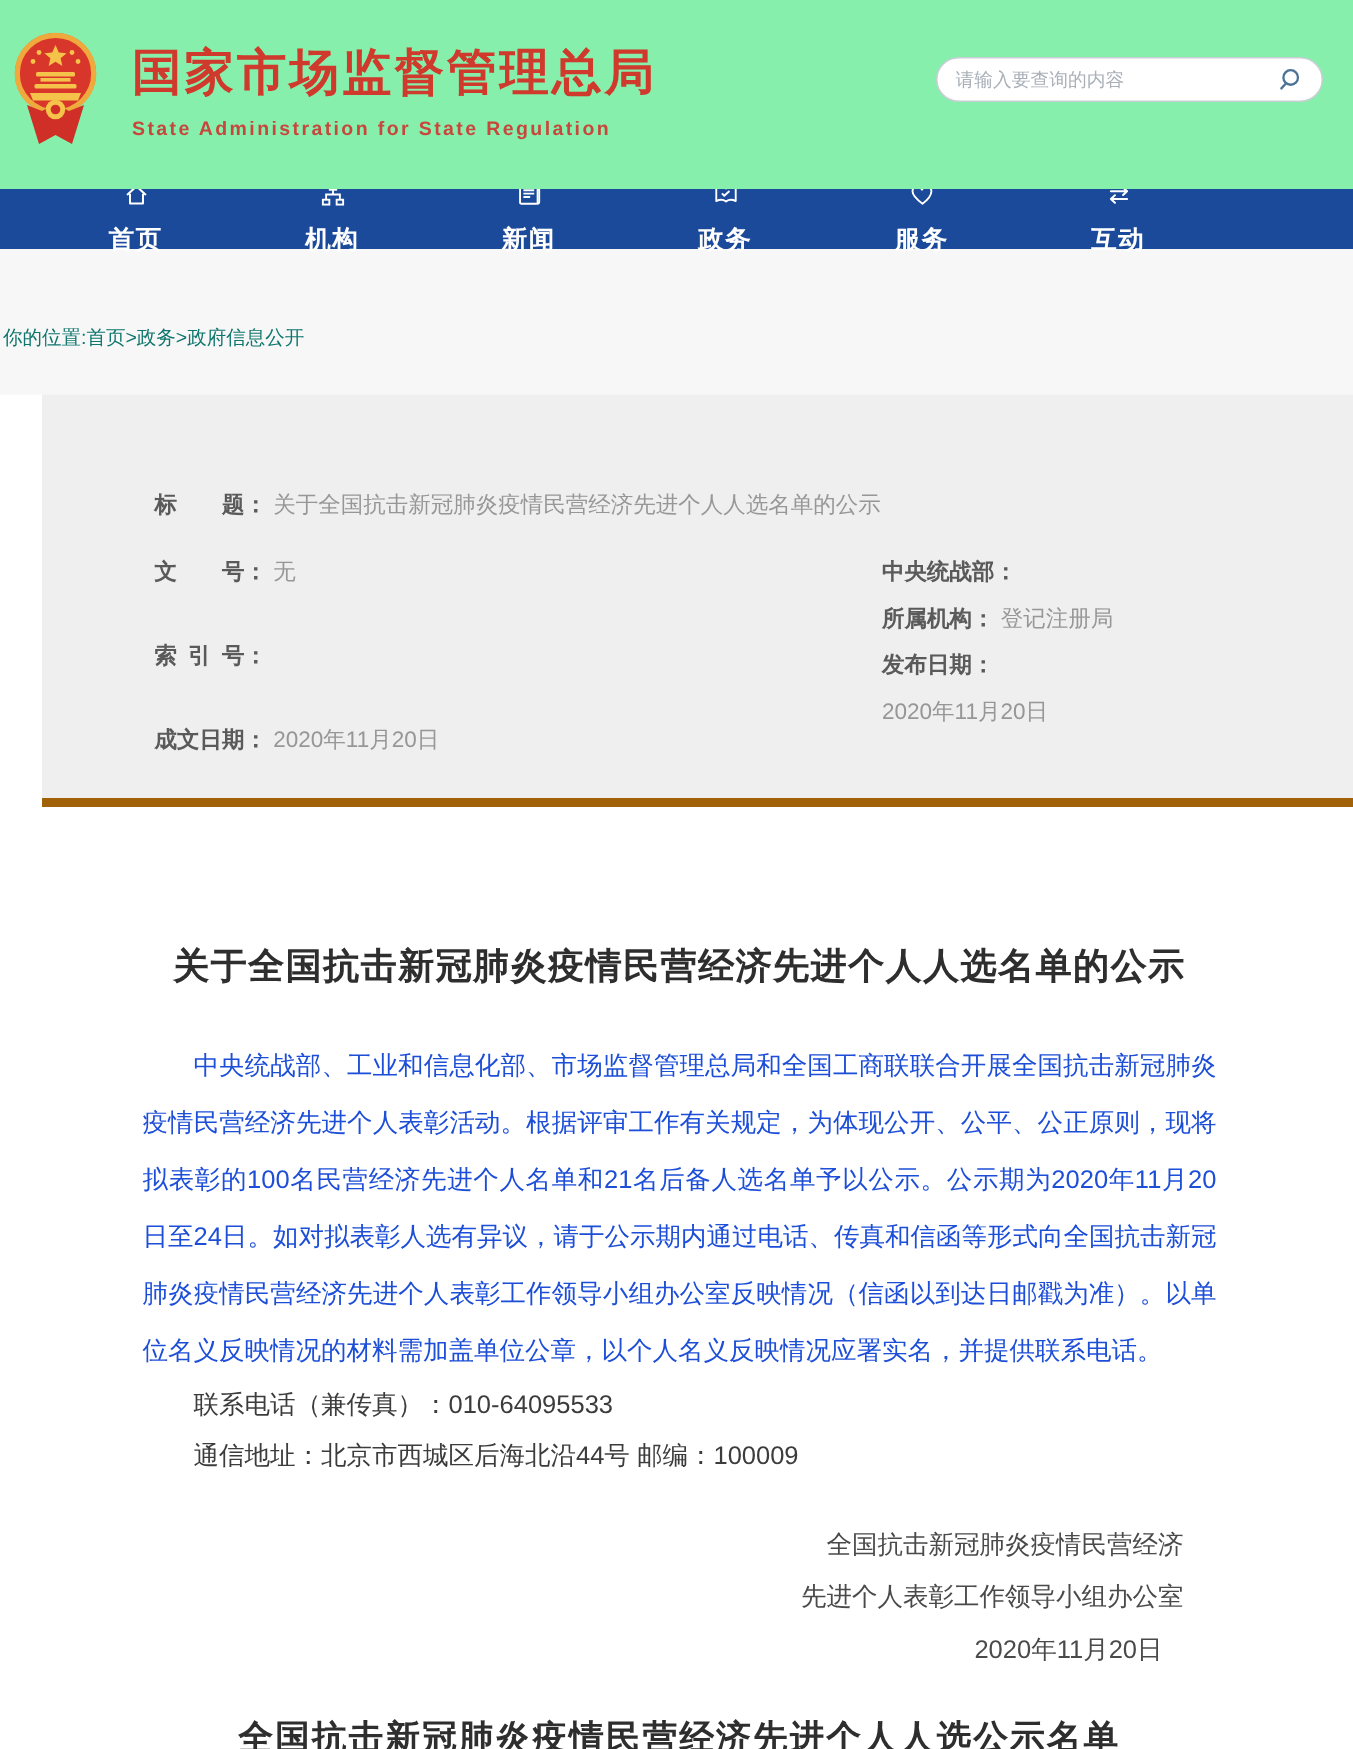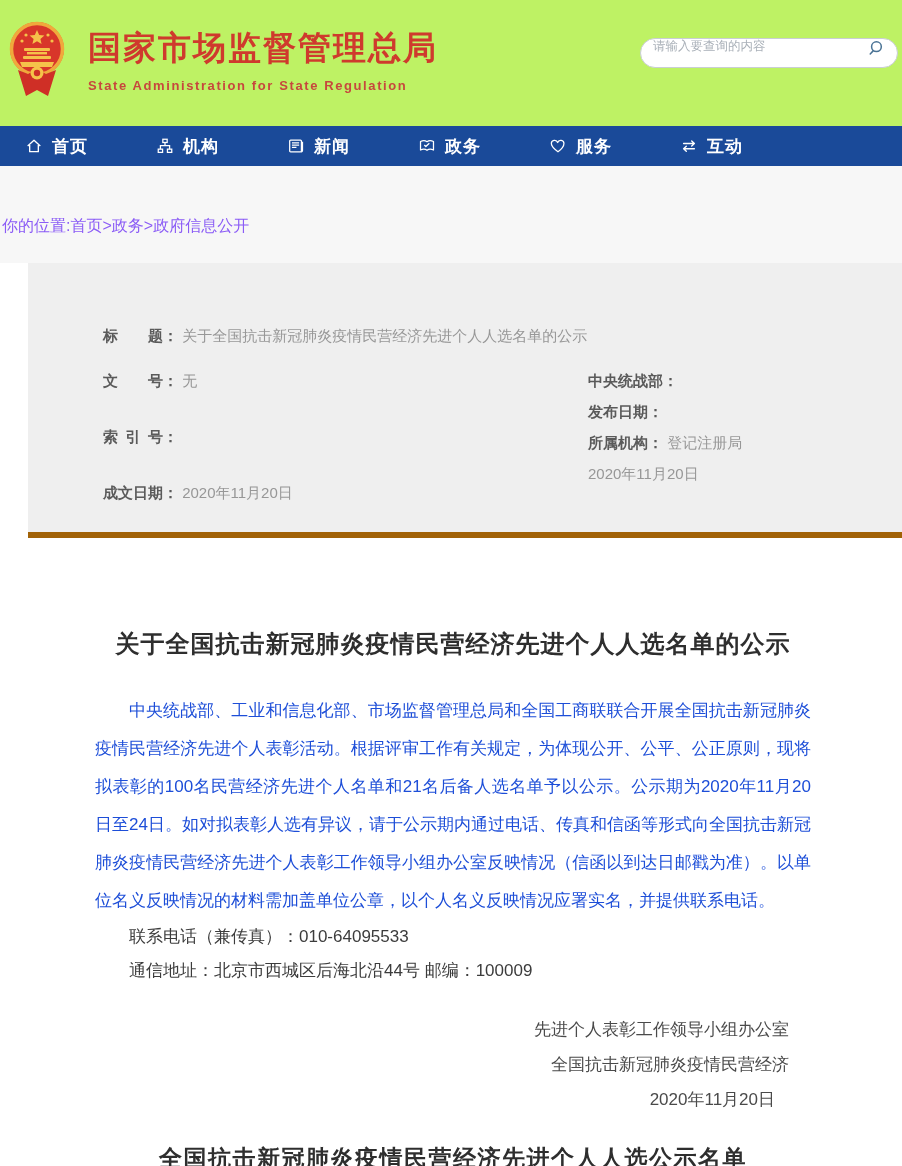--- a/index.html
+++ b/index.html
@@ -2,44 +2,44 @@
 <html><head>
 <meta charset="utf-8">
 <style>
   * { margin:0; padding:0; box-sizing:border-box; }
   html,body { background:#ffffff; }
   body {
     width:902px; min-height:1166px; margin:0 auto; position:relative;
     font-family:"Liberation Sans","DejaVu Sans",sans-serif;
   }
   
-  .header { position:relative; height:126px; background:#bef264; }
+  .header { position:relative; height:126px; background:#86efac; }
   .emblem { position:absolute; left:8px; top:18px; width:58px; height:88px; }
   .brand { position:absolute; left:88px; top:26px; }
   .brand-cn { font-size:33px; font-weight:700; color:#cf3a2d; letter-spacing:2px; }
   .brand-en { margin-top:7px; font-size:13px; color:#c7473d; letter-spacing:1.6px; font-weight:600; }
   .search-box {
-    position:absolute; right:4px; top:38px; width:258px; height:30px;
+    position:absolute; right:20px; top:38px; width:258px; height:30px;
     border:1px solid #c9ced4; border-radius:16px; background:#fff;
-    display:flex; align-items:flex-start; padding:0 12px;
+    display:flex; align-items:center; padding:0 12px;
   }
   .search-box input {
     flex:1; border:none; outline:none; font-size:12.5px; color:#666;
     font-family:"Liberation Sans","DejaVu Sans",sans-serif; background:transparent;
   }
   .search-box input::placeholder { color:#a9b0b8; }
   .search-icon { width:18px; height:18px; flex:0 0 auto; cursor:pointer; }
   
   .nav { height:40px; background:#1a4a99; display:flex; align-items:center; padding-left:25px; }
-  .nav-item { width:131px; display:flex; align-items:center; gap:9px; color:#ffffff; cursor:pointer; }
+  .nav-item { width:131px; display:flex; align-items:center; gap:9px; color:#ffffff; cursor:pointer;flex-direction:column; }
   .nav-item svg { width:18px; height:18px; flex:0 0 auto; }
   .nav-label { font-size:17px; font-weight:700; letter-spacing:1px; }
   
   .crumb-band { height:97px; background:#f7f7f7; padding:50px 0 0 2px; }
-  .crumb { font-size:16px; color:#8b5cf6; display:inline-block; cursor:pointer; }
+  .crumb { font-size:13px; color:#0f766e; display:inline-block; cursor:pointer; }
   
   .meta-panel { background:#efefef; border-bottom:6px solid #a16207; padding:64px 40px 36px 75px; height:275px;margin-left:28px; }
   .meta-row-title { margin-bottom:26px; font-size:15px; }
   .meta-label { color:#5a5a5a; font-weight:700; }
   .meta-value { color:#979797; font-weight:400; }
   .meta-cols { display:flex; }
   .meta-col-left { width:485px; }
   .meta-col-right { flex:1; }
   .meta-row { font-size:15px; margin-bottom:33px; }
   .meta-col-right .meta-row { margin-bottom:12px; }
@@ -159,36 +159,36 @@
       <div class="meta-row">
         <span class="meta-label">成文日期：</span>
         <span class="meta-value">2020年11月20日</span>
       </div>
     </div>
     <div class="meta-col-right">
       <div class="meta-row">
         <span class="meta-label">中央统战部：</span>
       </div>
       <div class="meta-row">
-        <span class="meta-label">发布日期：</span>
+        <span class="meta-label">所属机构：</span>
+        <span class="meta-value">登记注册局</span>
       </div>
       <div class="meta-row">
-        <span class="meta-label">所属机构：</span>
-        <span class="meta-value">登记注册局</span>
+        <span class="meta-label">发布日期：</span>
       </div>
       <div class="meta-stack-val">2020年11月20日</div>
     </div>
   </div>
 </div>
 
 <div class="article">
   <h1>关于全国抗击新冠肺炎疫情民营经济先进个人人选名单的公示</h1>
   <div class="para">中央统战部、工业和信息化部、市场监督管理总局和全国工商联联合开展全国抗击新冠肺炎疫情民营经济先进个人表彰活动。根据评审工作有关规定，为体现公开、公平、公正原则，现将拟表彰的100名民营经济先进个人名单和21名后备人选名单予以公示。公示期为2020年11月20日至24日。如对拟表彰人选有异议，请于公示期内通过电话、传真和信函等形式向全国抗击新冠肺炎疫情民营经济先进个人表彰工作领导小组办公室反映情况（信函以到达日邮戳为准）。以单位名义反映情况的材料需加盖单位公章，以个人名义反映情况应署实名，并提供联系电话。</div>
   <div class="contact-line">联系电话（兼传真）：010-64095533</div>
   <div class="contact-line">通信地址：北京市西城区后海北沿44号 邮编：100009</div>
   <div class="signature">
+    <div>全国抗击新冠肺炎疫情民营经济</div>
     <div>先进个人表彰工作领导小组办公室</div>
-    <div>全国抗击新冠肺炎疫情民营经济</div>
     <div class="sig-date">2020年11月20日</div>
   </div>
   <div class="list-title">全国抗击新冠肺炎疫情民营经济先进个人人选公示名单</div>
 
 </div>
 
 </body></html>

